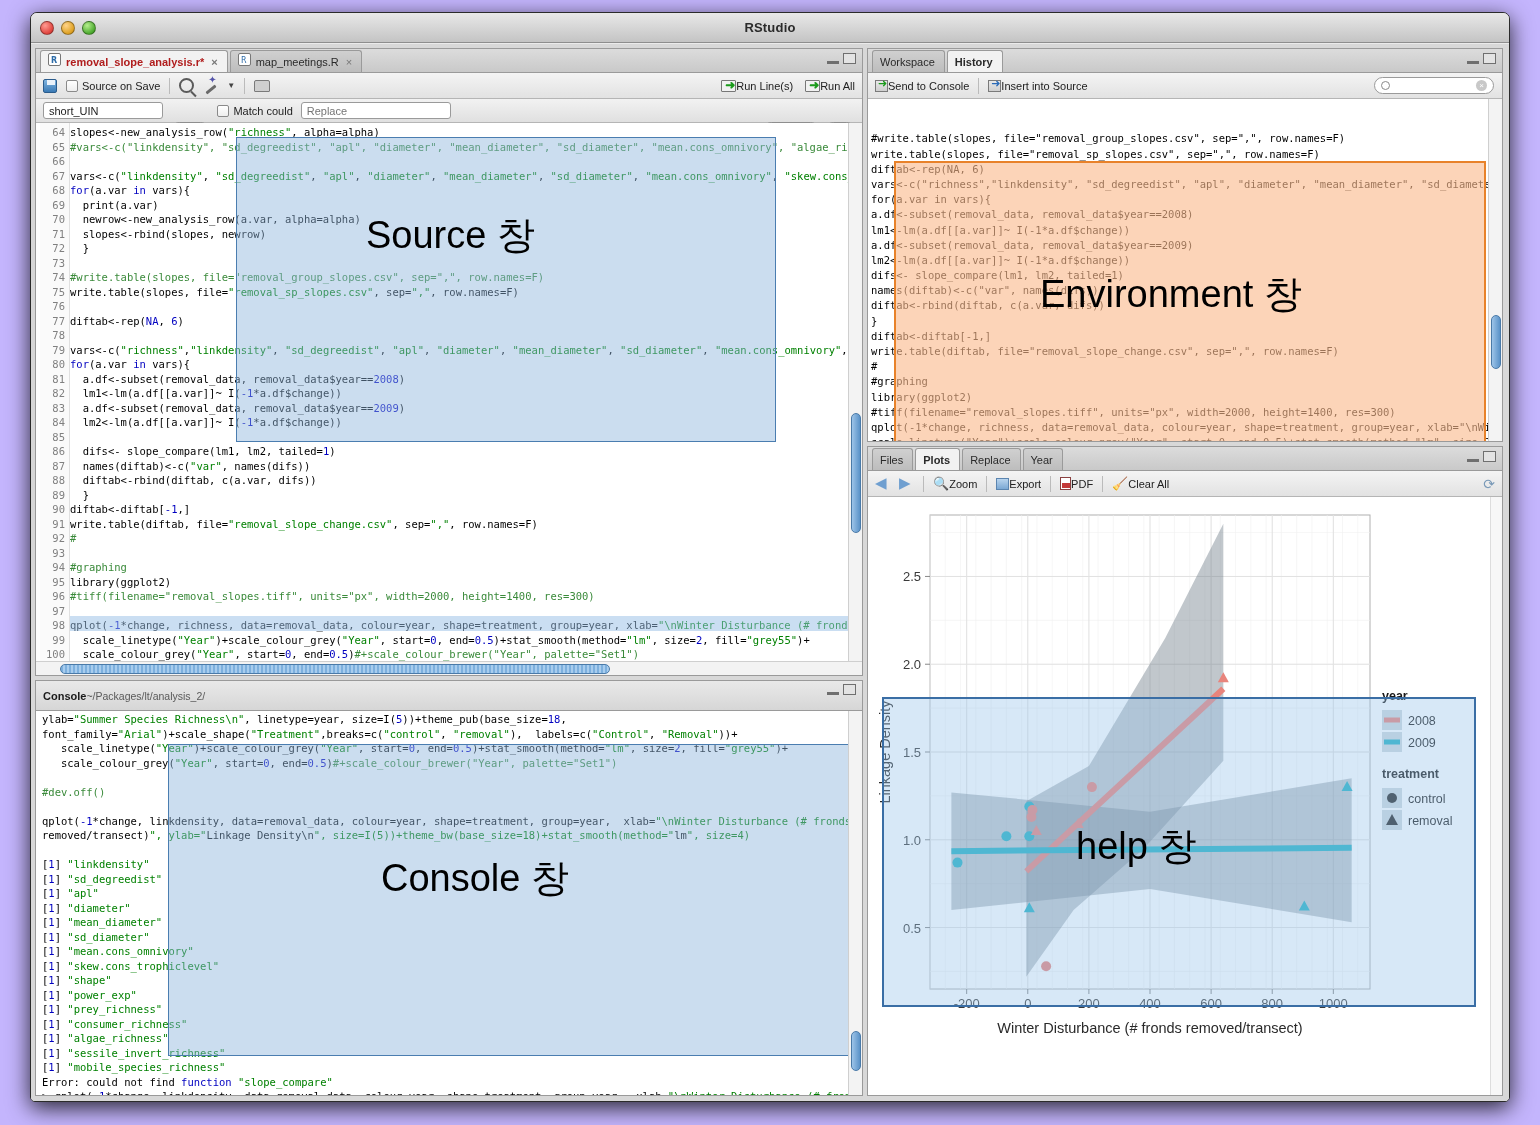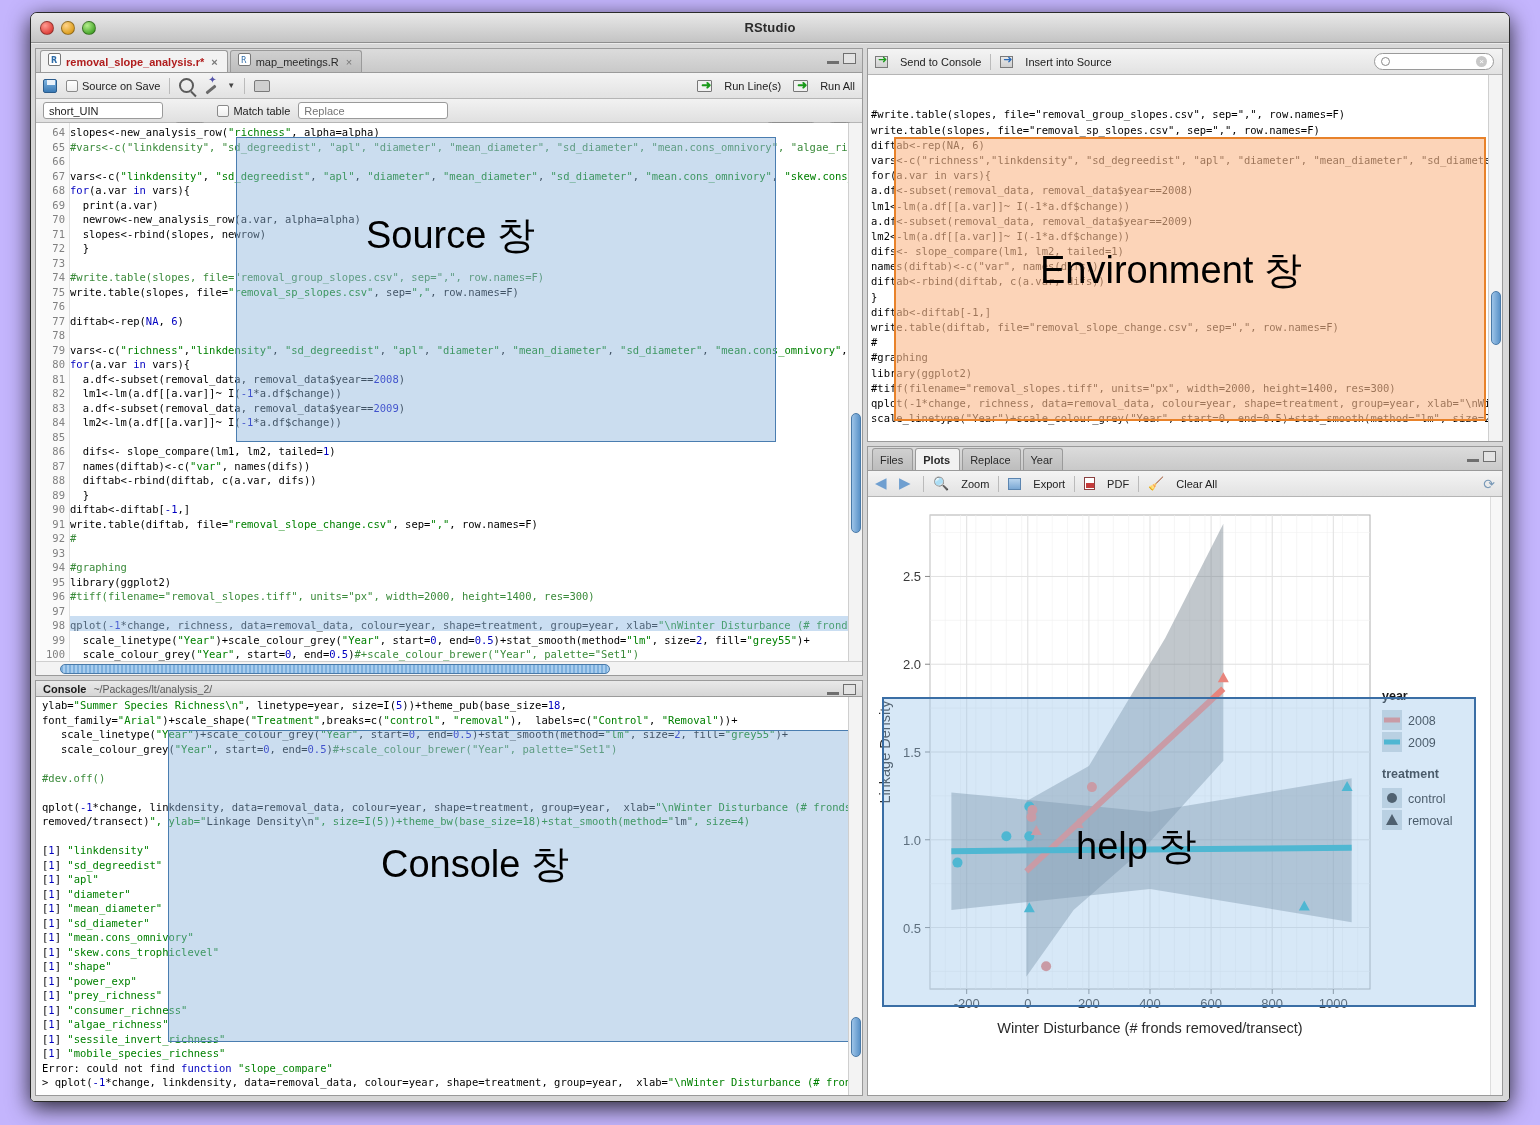--- a/index.html
+++ b/index.html
@@ -81,21 +81,21 @@
   .mm.min { height: 4px; margin-top: 6px; border-top: none; border-left: none; border-right: none; border-bottom-width: 3px; width: 12px; background: none; }
 
   .toolbar {
     height: 26px;
     background: linear-gradient(#f4f4f4,#e2e2e2);
     border-bottom: 1px solid #b5b5b5;
     display: flex; align-items: center; gap: 9px;
     padding: 0 7px;
     font-size: 11px; color: #222;
   }
-  .tb-btn { display: flex; align-items: center; gap: 12px; cursor: default; white-space: nowrap; }
+  .tb-btn { display: flex; align-items: center; gap: 0; cursor: default; white-space: nowrap; }
   .sep { width: 1px; height: 16px; background: #bbb; }
 
   
   .ic { display: inline-block; vertical-align: middle; }
   .ic-save { width: 14px; height: 14px; background: linear-gradient(#7fb4e0,#3a7ab5); border: 1px solid #2b5c8c; border-radius: 2px; position: relative; }
   .ic-save::after { content:""; position:absolute; left:3px; top:0; width:8px; height:5px; background:#eaf2fa; }
   .ic-search { width: 15px; height: 15px; border-radius: 50%; border: 2px solid #5a5a5a; position: relative; }
   .ic-search::after { content:""; position:absolute; right:-5px; bottom:-4px; width:7px; height:2px; background:#5a5a5a; transform: rotate(45deg); }
   .ic-wand { width: 15px; height: 15px; position: relative; }
   .ic-wand::before { content:""; position:absolute; left:2px; top:10px; width:12px; height:3px; background:#6a6a6a; transform: rotate(-40deg); border-radius:1px;}
@@ -175,23 +175,23 @@
   }
   .vthumb { position: absolute; left: 2px; width: 10px; border-radius: 5px; background: linear-gradient(90deg,#9dc4e8,#5a92c8); border:1px solid #4a7aa8; }
   .hscroll {
     position: absolute; left: 0; right: 0; bottom: 0; height: 14px;
     background: #f3f3f3; border-top: 1px solid #cfcfcf;
   }
   .hthumb { position: absolute; top: 2px; height: 10px; border-radius: 5px; background: repeating-linear-gradient(90deg,#7db0de 0 2px,#a8cdee 2px 4px); border:1px solid #4a7aa8; }
 
   
   .console-head {
-    height: 16px; background: linear-gradient(#e9e9e9,#d6d6d6);
+    height: 30px; background: linear-gradient(#e9e9e9,#d6d6d6);
     border-bottom: 1px solid #9a9a9a;
-    display: flex; align-items: center; padding: 0 7px; gap: 7px;
+    display: flex; align-items: center; padding: 0 7px; 
     font-size: 11px; position: relative;
   }
   .console-head b { color: #1a1a1a; }
   .console-head .path { color: #5a5a5a; font-size: 10.5px; }
 
   
   .hist-area {
     flex: 1; position: relative; overflow: hidden; background: #fff;
     font-family: "DejaVu Sans Mono", monospace;
     font-size: 10.5px; line-height: 15.2px; white-space: pre;
@@ -288,21 +288,21 @@
               <span>Run All</span>
             </span>
           </span>
         </div>
 
         <div class="findbar">
           <input class="fi" style="width: 120px;" value="short_UIN">
           <span class="fbtn">Find</span>
           <span class="lbl">
             <span class="chk"></span>
-            <span>Match table</span>
+            <span>Match could</span>
           </span>
           <input class="fi" style="width: 150px; color: rgb(154, 154, 154);" placeholder="Replace">
           <span style="margin-left:auto;display:flex;gap:6px">
             <span class="fbtn">Replace</span>
             <span class="fbtn">All</span>
           </span>
         </div>
 
         <div class="code-area">
           <div class="gutter" id="src-gutter"><div class="cl">64</div><div class="cl">65</div><div class="cl">66</div><div class="cl">67</div><div class="cl">68</div><div class="cl">69</div><div class="cl">70</div><div class="cl">71</div><div class="cl">72</div><div class="cl">73</div><div class="cl">74</div><div class="cl">75</div><div class="cl">76</div><div class="cl">77</div><div class="cl">78</div><div class="cl">79</div><div class="cl">80</div><div class="cl">81</div><div class="cl">82</div><div class="cl">83</div><div class="cl">84</div><div class="cl">85</div><div class="cl">86</div><div class="cl">87</div><div class="cl">88</div><div class="cl">89</div><div class="cl">90</div><div class="cl">91</div><div class="cl">92</div><div class="cl">93</div><div class="cl">94</div><div class="cl">95</div><div class="cl">96</div><div class="cl">97</div><div class="cl">98</div><div class="cl">99</div><div class="cl">100</div><div class="cl">101</div></div>
@@ -333,20 +333,32 @@
           <div class="codelines" id="console-lines" style="left:6px; top:1px;"><div class="cl">ylab=<span class="str">"Summer Species Richness\n"</span>, linetype=year, size=I(<span class="num">5</span>))+theme_pub(base_size=<span class="num">18</span>,</div><div class="cl">font_family=<span class="str">"Arial"</span>)+scale_shape(<span class="str">"Treatment"</span>,breaks=c(<span class="str">"control"</span>, <span class="str">"removal"</span>),  labels=c(<span class="str">"Control"</span>, <span class="str">"Removal"</span>))+</div><div class="cl">   scale_linetype(<span class="str">"Year"</span>)+scale_colour_grey(<span class="str">"Year"</span>, start=<span class="num">0</span>, end=<span class="num">0.5</span>)+stat_smooth(method=<span class="str">"lm"</span>, size=<span class="num">2</span>, fill=<span class="str">"grey55"</span>)+</div><div class="cl">   scale_colour_grey(<span class="str">"Year"</span>, start=<span class="num">0</span>, end=<span class="num">0.5</span>)<span class="cmt">#+scale_colour_brewer("Year", palette="Set1")</span></div><div class="cl"></div><div class="cl"><span class="cmt">#dev.off()</span></div><div class="cl"></div><div class="cl">qplot(<span class="num">-1</span>*change, linkdensity, data=removal_data, colour=year, shape=treatment, group=year,  xlab=<span class="str">"\nWinter Disturbance (# fronds</span></div><div class="cl">removed/transect)<span class="str">", ylab="</span>Linkage Density\n<span class="str">", size=I(5))+theme_bw(base_size=18)+stat_smooth(method="</span>lm<span class="str">", size=4)</span></div><div class="cl"></div><div class="cl">[<span class="num">1</span>] <span class="str">"linkdensity"</span></div><div class="cl">[<span class="num">1</span>] <span class="str">"sd_degreedist"</span></div><div class="cl">[<span class="num">1</span>] <span class="str">"apl"</span></div><div class="cl">[<span class="num">1</span>] <span class="str">"diameter"</span></div><div class="cl">[<span class="num">1</span>] <span class="str">"mean_diameter"</span></div><div class="cl">[<span class="num">1</span>] <span class="str">"sd_diameter"</span></div><div class="cl">[<span class="num">1</span>] <span class="str">"mean.cons_omnivory"</span></div><div class="cl">[<span class="num">1</span>] <span class="str">"skew.cons_trophiclevel"</span></div><div class="cl">[<span class="num">1</span>] <span class="str">"shape"</span></div><div class="cl">[<span class="num">1</span>] <span class="str">"power_exp"</span></div><div class="cl">[<span class="num">1</span>] <span class="str">"prey_richness"</span></div><div class="cl">[<span class="num">1</span>] <span class="str">"consumer_richness"</span></div><div class="cl">[<span class="num">1</span>] <span class="str">"algae_richness"</span></div><div class="cl">[<span class="num">1</span>] <span class="str">"sessile_invert_richness"</span></div><div class="cl">[<span class="num">1</span>] <span class="str">"mobile_species_richness"</span></div><div class="cl">Error: could not find <span class="kw">function</span> <span class="str">"slope_compare"</span></div><div class="cl">&gt; qplot(<span class="num">-1</span>*change, linkdensity, data=removal_data, colour=year, shape=treatment, group=year,  xlab=<span class="str">"\nWinter Disturbance (# fronds</span></div></div>
           <div class="selection" style="left:132px; top:33px; width:690px; height:312px;"></div>
           <div class="overlay-label" style="left:345px; top:160px; font-size:38px;">Console 창</div>
           <div class="vscroll">
             <div class="vthumb" style="top:320px;height:40px;"></div>
           </div>
         </div>
       </div>
 
       <div class="pane" style="left:836px; top:4px; width:636px; height:394px;">
+        <div class="pane-tabs">
+          <div class="tab">
+            <span>Workspace</span>
+          </div>
+          <div class="tab active">
+            <span>History</span>
+          </div>
+          <div class="pane-minmax">
+            <span class="mm min"></span>
+            <span class="mm"></span>
+          </div>
+        </div>
         <div class="toolbar" style="position:relative;">
           <span class="tb-btn">
             <span class="ic ic-send"></span>
             <span>Send to Console</span>
           </span>
           <span class="sep"></span>
           <span class="tb-btn">
             <span class="ic ic-insert"></span>
             <span>Insert into Source</span>
           </span>

